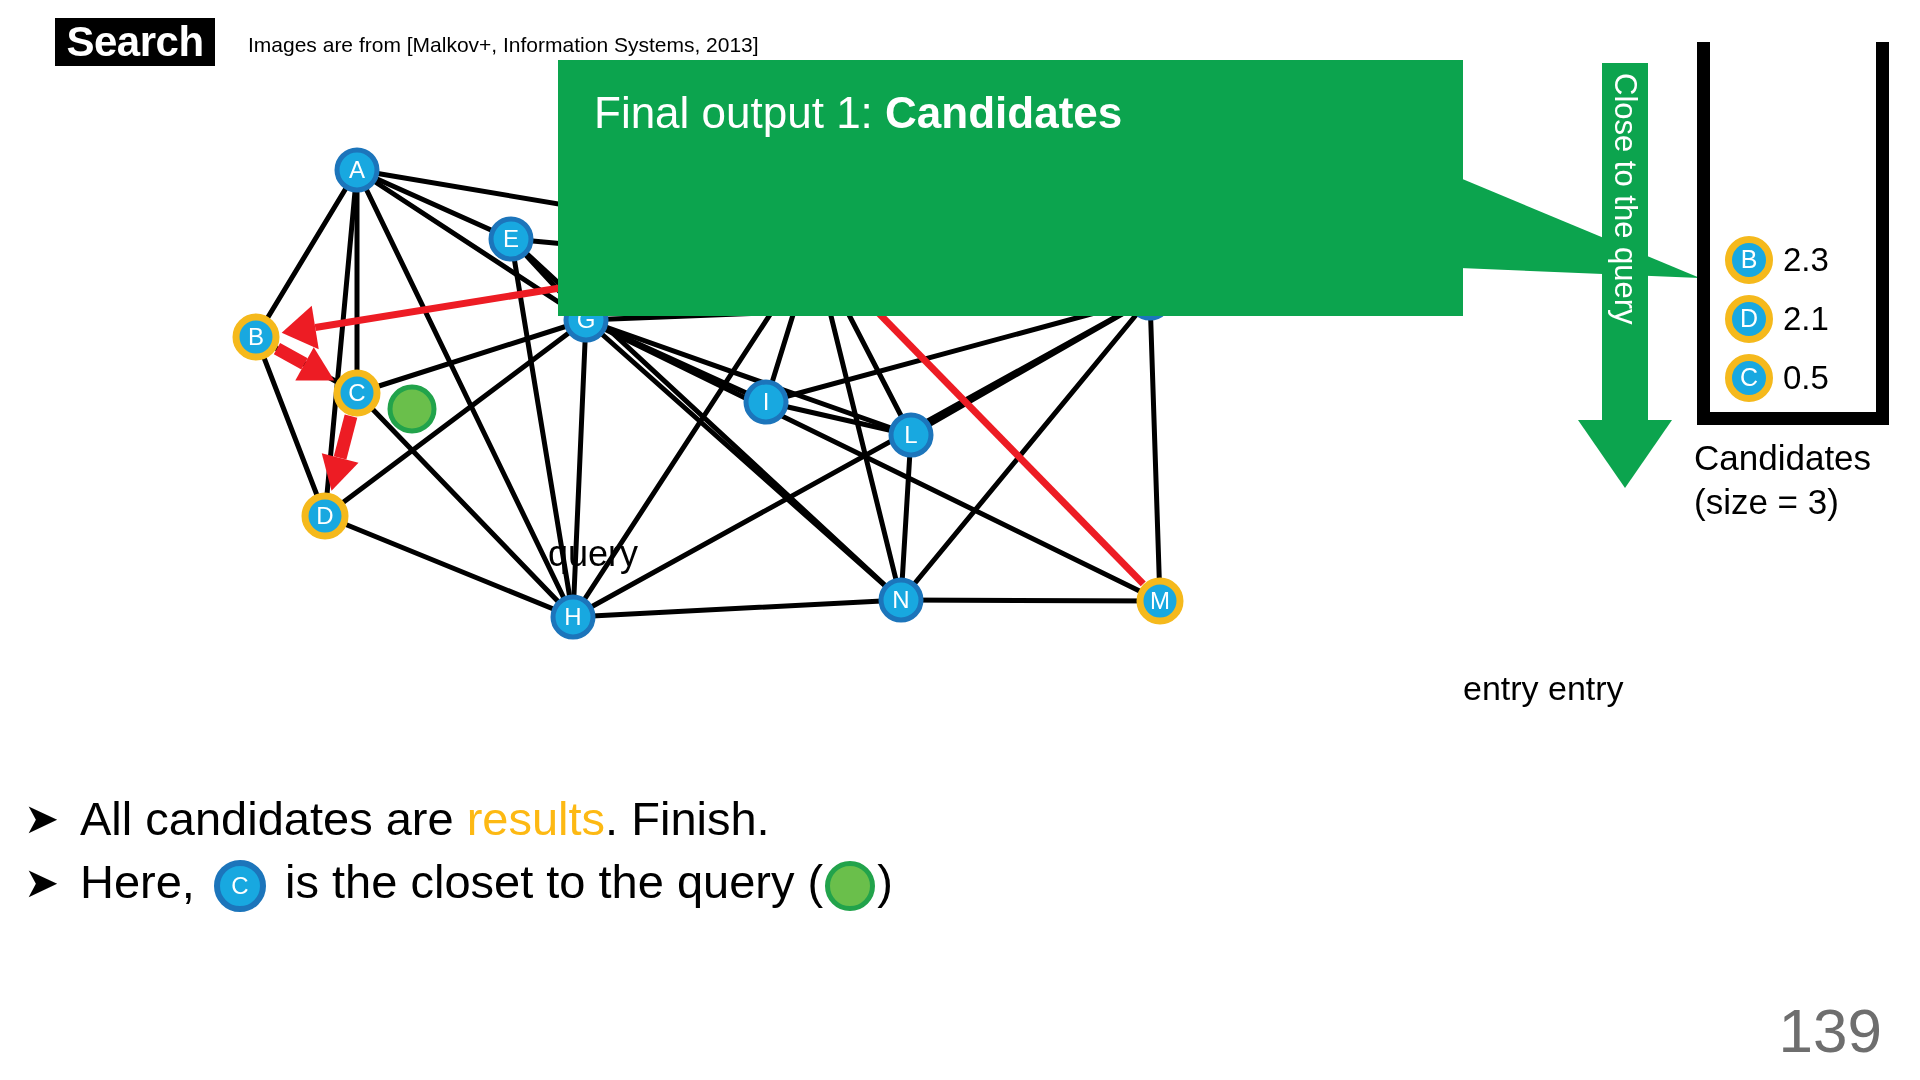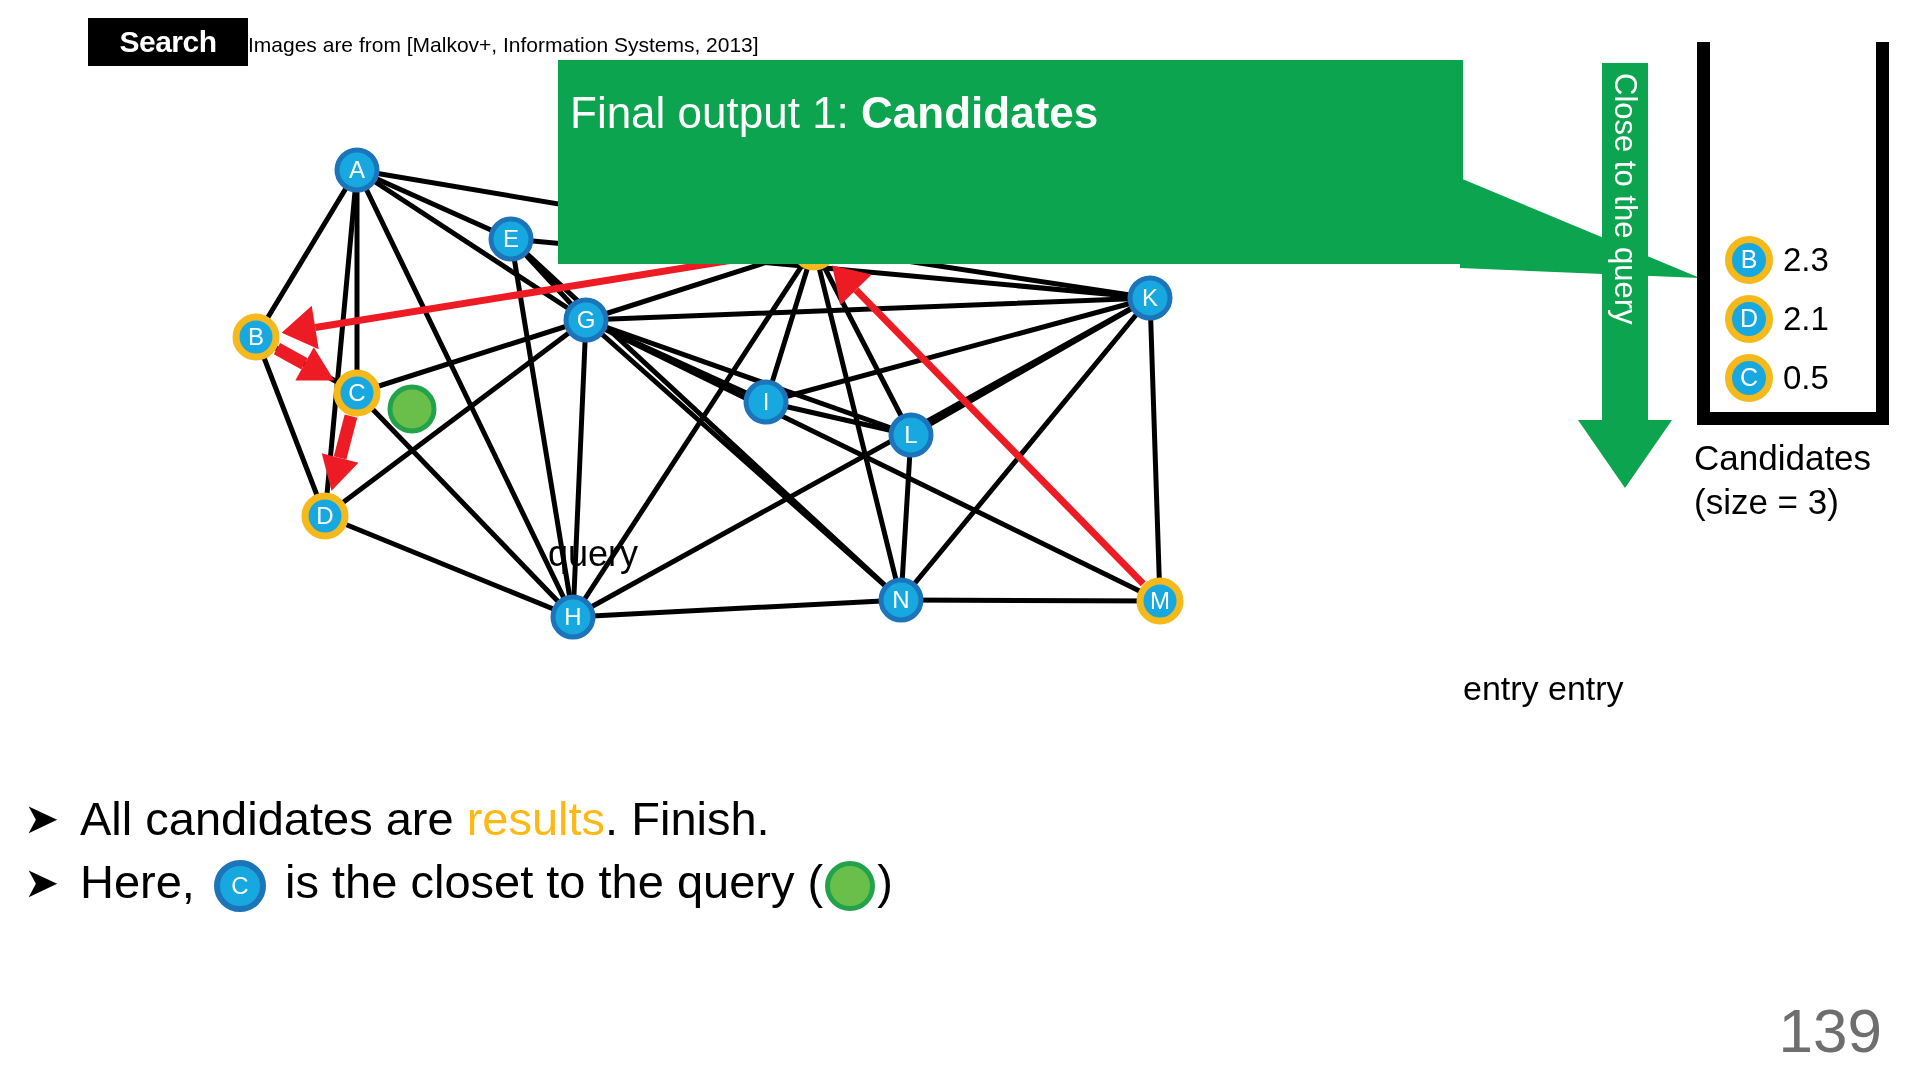--- a/index.html
+++ b/index.html
@@ -18,27 +18,26 @@
 
   
   #search-badge {
     position: absolute;
     left: 55px;
     top: 18px;
     width: 160px;
     height: 48px;
     background: #000000;
     color: #ffffff;
-    font-size: 30px;
+    font-size: 42px;
     font-weight: bold;
     display: flex;
     align-items: center;
     justify-content: center;
     letter-spacing: -0.5px;
-    margin-left: 33px;
   }
   #citation {
     position: absolute;
     left: 248px;
     top: 33px;
     font-size: 21px;
     color: #000000;
     white-space: nowrap;
   }
 
@@ -50,24 +49,24 @@
     width: 1920px;
     height: 1080px;
   }
 
   
   #callout {
     position: absolute;
     left: 558px;
     top: 60px;
     width: 905px;
-    height: 204px;
+    height: 256px;
     background: #0CA44E;
     box-sizing: border-box;
-    padding: 22px 0 0 12px;
+    padding: 22px 0 0 36px;
   }
   .callout-line {
     color: #ffffff;
     font-size: 44px;
     line-height: 1.42;
     white-space: nowrap;
   }
   .callout-line b { font-weight: bold; }
   .arrow-bullet {
     display: inline-block;

